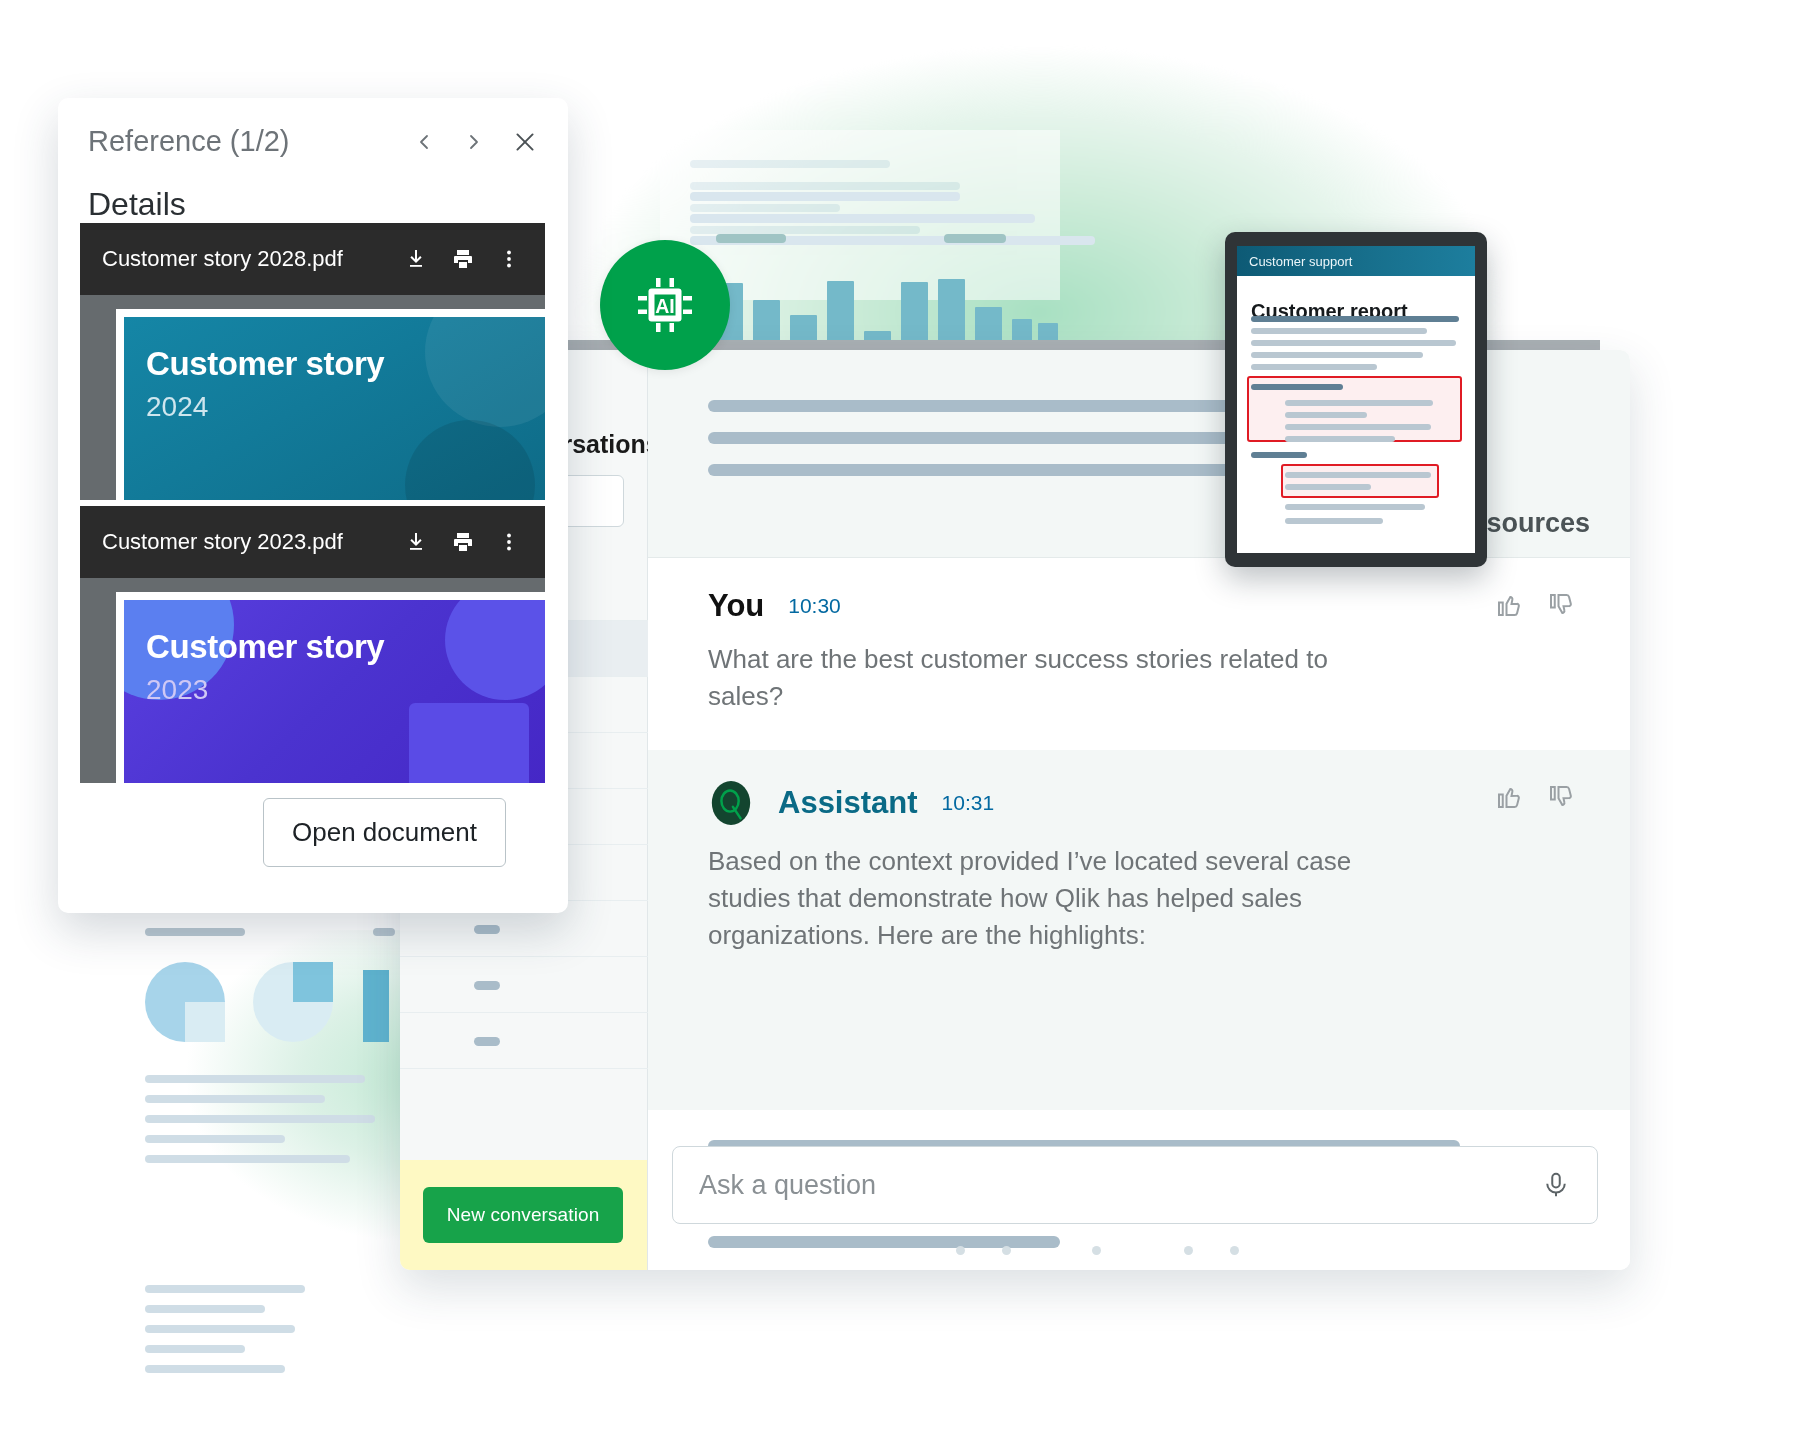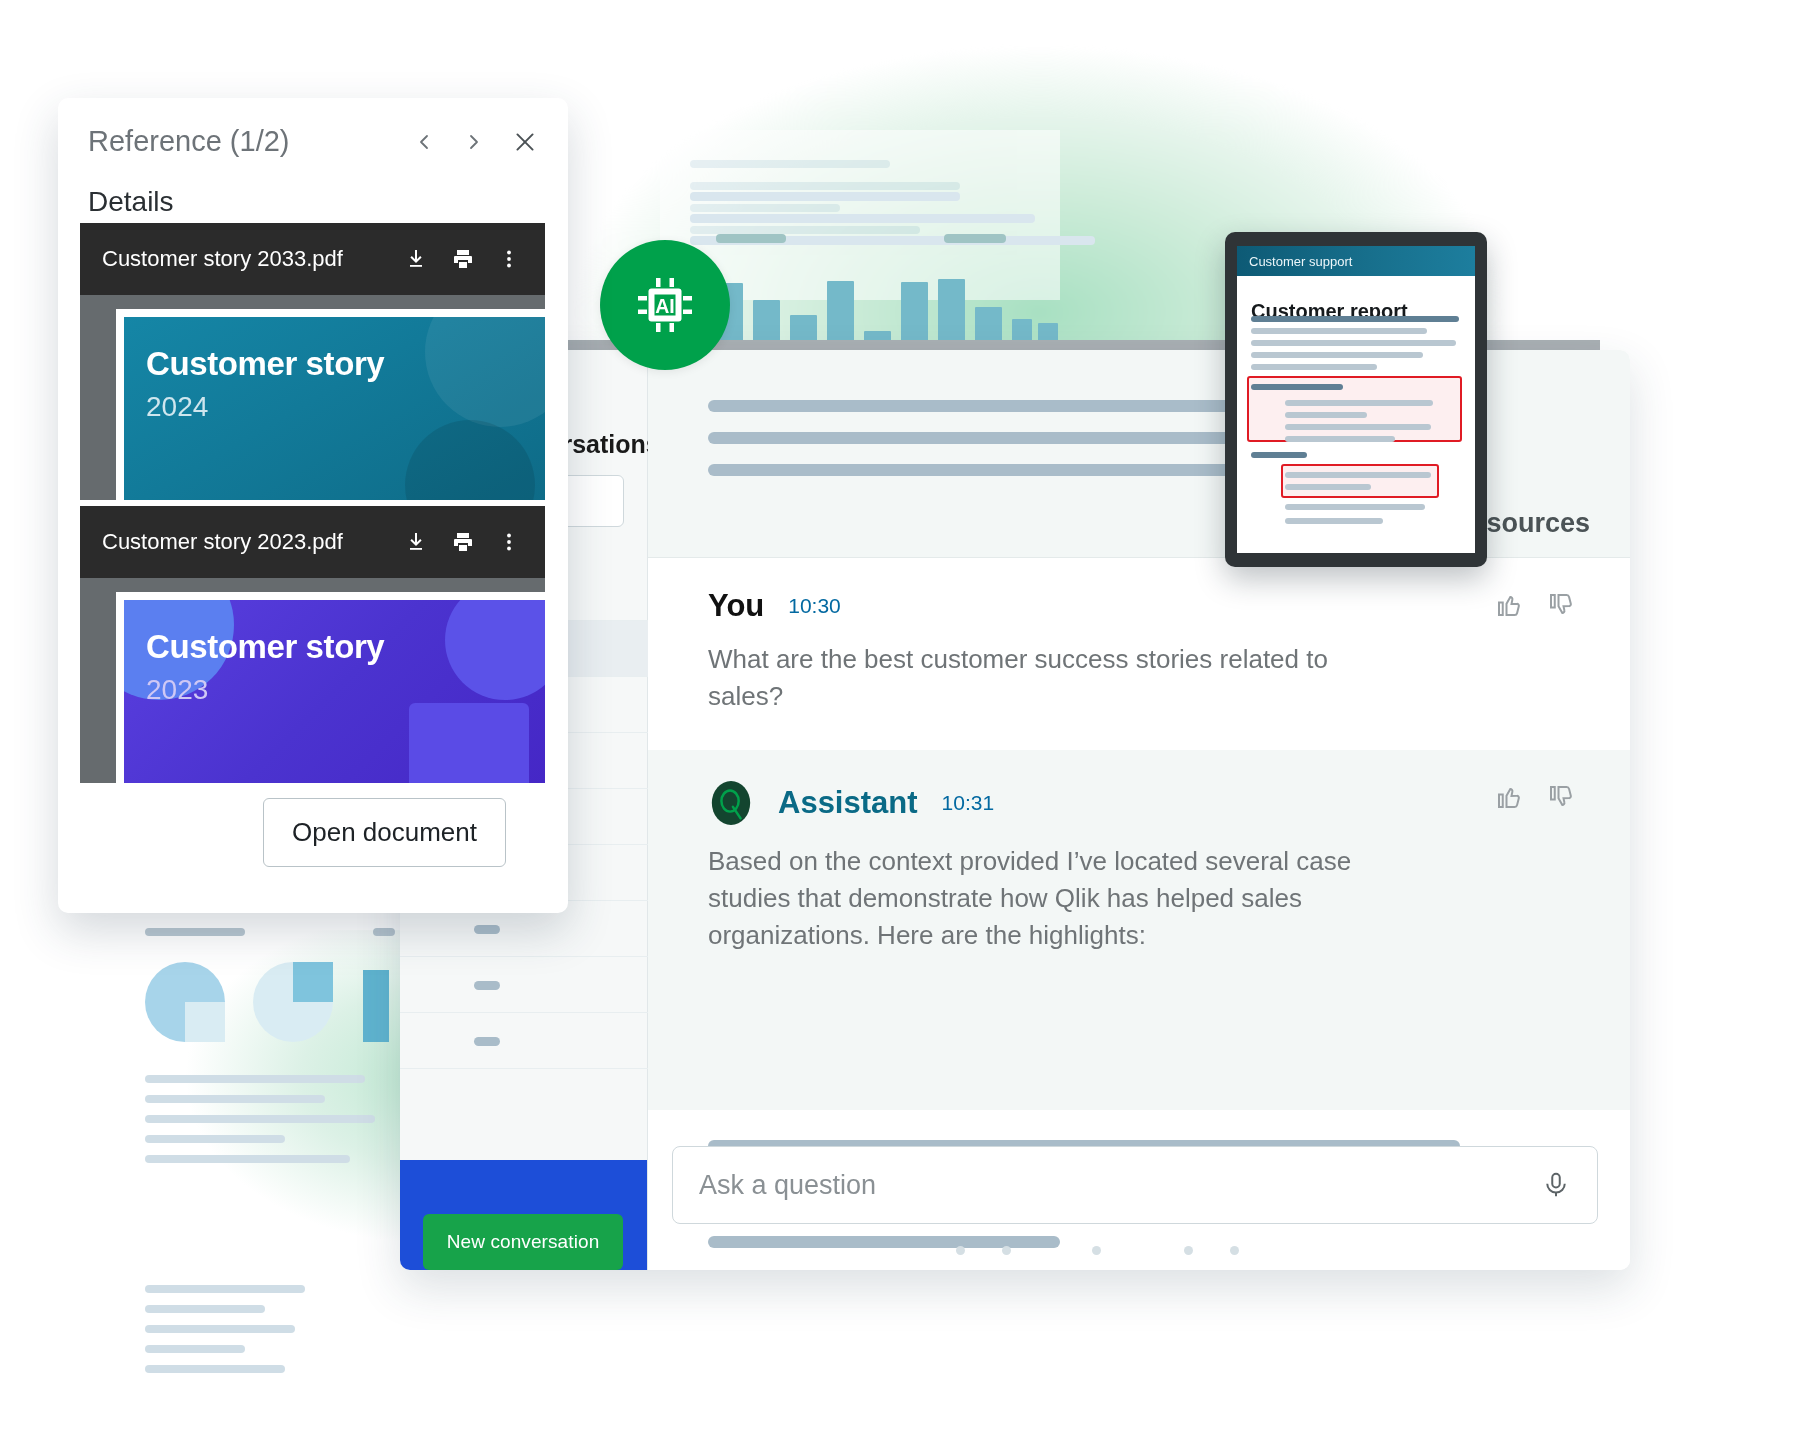--- a/index.html
+++ b/index.html
@@ -68,21 +68,21 @@
     position:absolute; left:0; width:248px; height:56px;
     border-bottom:1px solid #e8eef0;
   }
   .side-row.sel { background:#e9eef1; }
   .side-dot {
     position:absolute; left:74px; top:24px; width:26px; height:9px;
     border-radius:5px; background:#a9bcc9;
   }
   .new-convo {
     position:absolute; left:-1px; bottom:0; width:248px; height:110px;
-    background:#1d4ed8; display:flex; align-items:flex-end; justify-content:center;
+    background:#fef9c3; display:flex; align-items:center; justify-content:center;
   }
   .new-convo button {
     background:#17a34a; color:#fff; border:none; border-radius:6px;
     padding:17px 24px; font-size:19px; font-family:"Liberation Sans", sans-serif;
     cursor:pointer; letter-spacing:.1px;
   }
 
   .chat-main { position:absolute; left:248px; top:0; right:0; bottom:0; background:#fff; }
 
   .sources-strip {
@@ -130,21 +130,21 @@
     position:absolute; left:58px; top:98px; width:510px; height:815px;
     background:#fff; border-radius:10px;
     box-shadow:0 18px 46px rgba(40,60,80,.20);
     overflow:hidden;
   }
   .ref-head { display:flex; align-items:center; padding:27px 30px 0 30px; }
   .ref-title { font-size:29px; color:#6d7378; flex:1; }
   .ref-nav { display:flex; align-items:center; gap:26px; }
   .ref-nav svg { cursor:pointer; display:block; }
   .ref-details {
-    padding:28px 30px 0 30px; font-size:28px; color:#2a2f33; font-weight:400;
+    padding:28px 30px 0 30px; font-size:32px; color:#2a2f33; font-weight:400;
   }
 
   .pdf-card { position:absolute; left:80px; width:465px; }
   .pdf-bar {
     height:72px; background:#2b2b2b; display:flex; align-items:center;
     padding:0 0 0 22px; color:#fff;
   }
   .pdf-name { font-size:22px; flex:1; white-space:nowrap; }
   .pdf-acts { display:flex; align-items:center; gap:22px; padding-right:24px; }
   .pdf-acts svg { display:block; cursor:pointer; }
@@ -417,21 +417,21 @@
         <svg width="26" height="26" viewBox="0 0 24 24" fill="none" stroke="#4b5155" stroke-width="1.8" stroke-linecap="round">
             <line x1="5" y1="5" x2="19" y2="19"></line>
             <line x1="19" y1="5" x2="5" y2="19"></line>
           </svg>
       </span>
     </div>
     <div class="ref-details">Details</div>
 
     <div class="pdf-card" style="top:125px; left:22px;">
       <div class="pdf-bar">
-        <span class="pdf-name">Customer story 2033.pdf</span>
+        <span class="pdf-name">Customer story 2028.pdf</span>
         <span class="pdf-acts">
           <svg width="24" height="24" viewBox="0 0 24 24" fill="#fff">
               <path d="M12 3v9.2l3.2-3.2 1.4 1.4L11 16 5.4 10.4 6.8 9 10 12.2V3z"></path>
               <rect x="5" y="18" width="12" height="1.8"></rect>
             </svg>
           <svg width="24" height="24" viewBox="0 0 24 24" fill="#fff">
               <rect x="6" y="3" width="12" height="5"></rect>
               <path d="M4 9h16a1 1 0 0 1 1 1v6h-4v-3H7v3H3v-6a1 1 0 0 1 1-1z"></path>
               <rect x="8" y="15" width="8" height="6"></rect>
             </svg>

